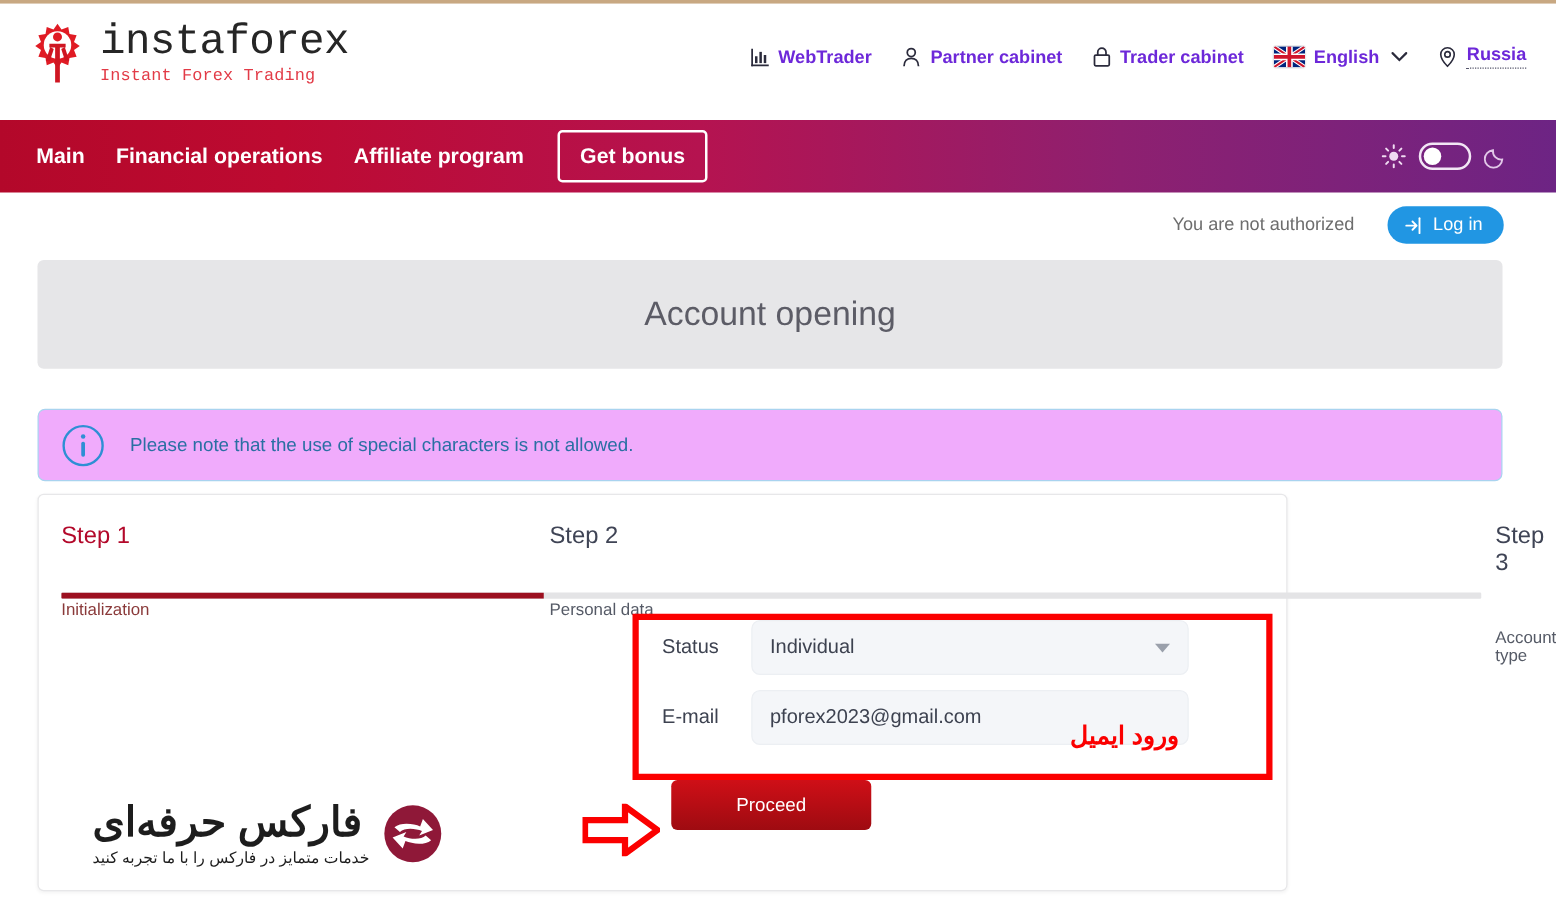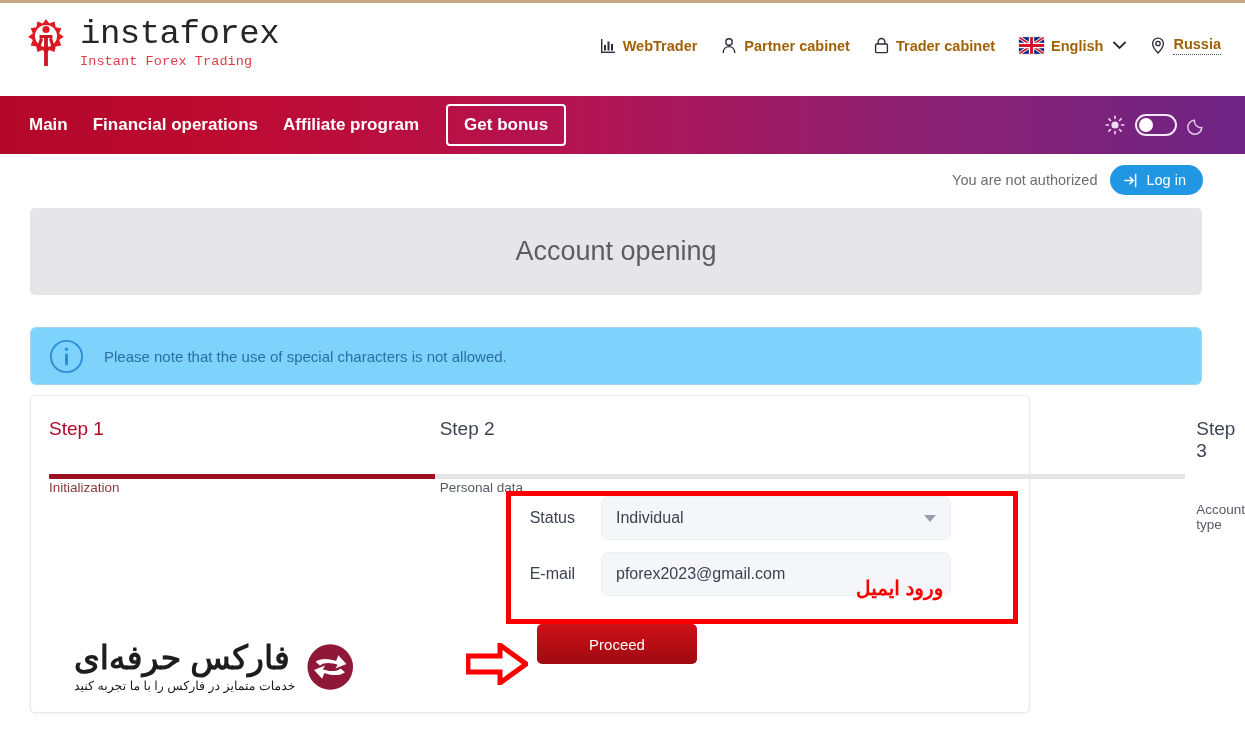--- a/index.html
+++ b/index.html
@@ -62,21 +62,21 @@
     display: flex;
     align-items: center;
     gap: 24px;
   }
   .hn-item {
     display: flex;
     align-items: center;
     gap: 7px;
     font-size: 14.5px;
     font-weight: bold;
-    color: #a16207;
+    color: #6d28d9;
     cursor: pointer;
     white-space: nowrap;
   }
   .hn-item svg { display: block; }
   .flag {
     width: 25px; height: 17px;
     flex: none;
     border-radius: 2px;
     overflow: hidden;
     box-shadow: 0 0 0 1px rgba(0,0,0,0.08);
@@ -142,21 +142,21 @@
     background: #ffffff;
   }
 
   
   .auth-strip {
     position: absolute;
     top: 162px;
     right: 42px;
     display: flex;
     align-items: center;
-    gap: 13px;
+    gap: 27px;
   }
   .auth-text {
     font-size: 14.5px;
     color: #6d6d6d;
   }
   .login-btn {
     display: flex;
     align-items: center;
     gap: 7px;
     background: #2196e3;
@@ -184,21 +184,21 @@
     font-weight: 400;
     color: #5c5c66;
   }
 
   
   .notice {
     position: absolute;
     top: 324px; left: 30px;
     width: 1172px;
     height: 58px;
-    background: #7dd3fc;
+    background: #f0abfc;
     border: 1px solid #a9d3ef;
     border-radius: 6px;
     display: flex;
     align-items: center;
     padding-left: 18px;
     gap: 20px;
   }
   .notice-text {
     font-size: 15px;
     color: #2a6fa3;

